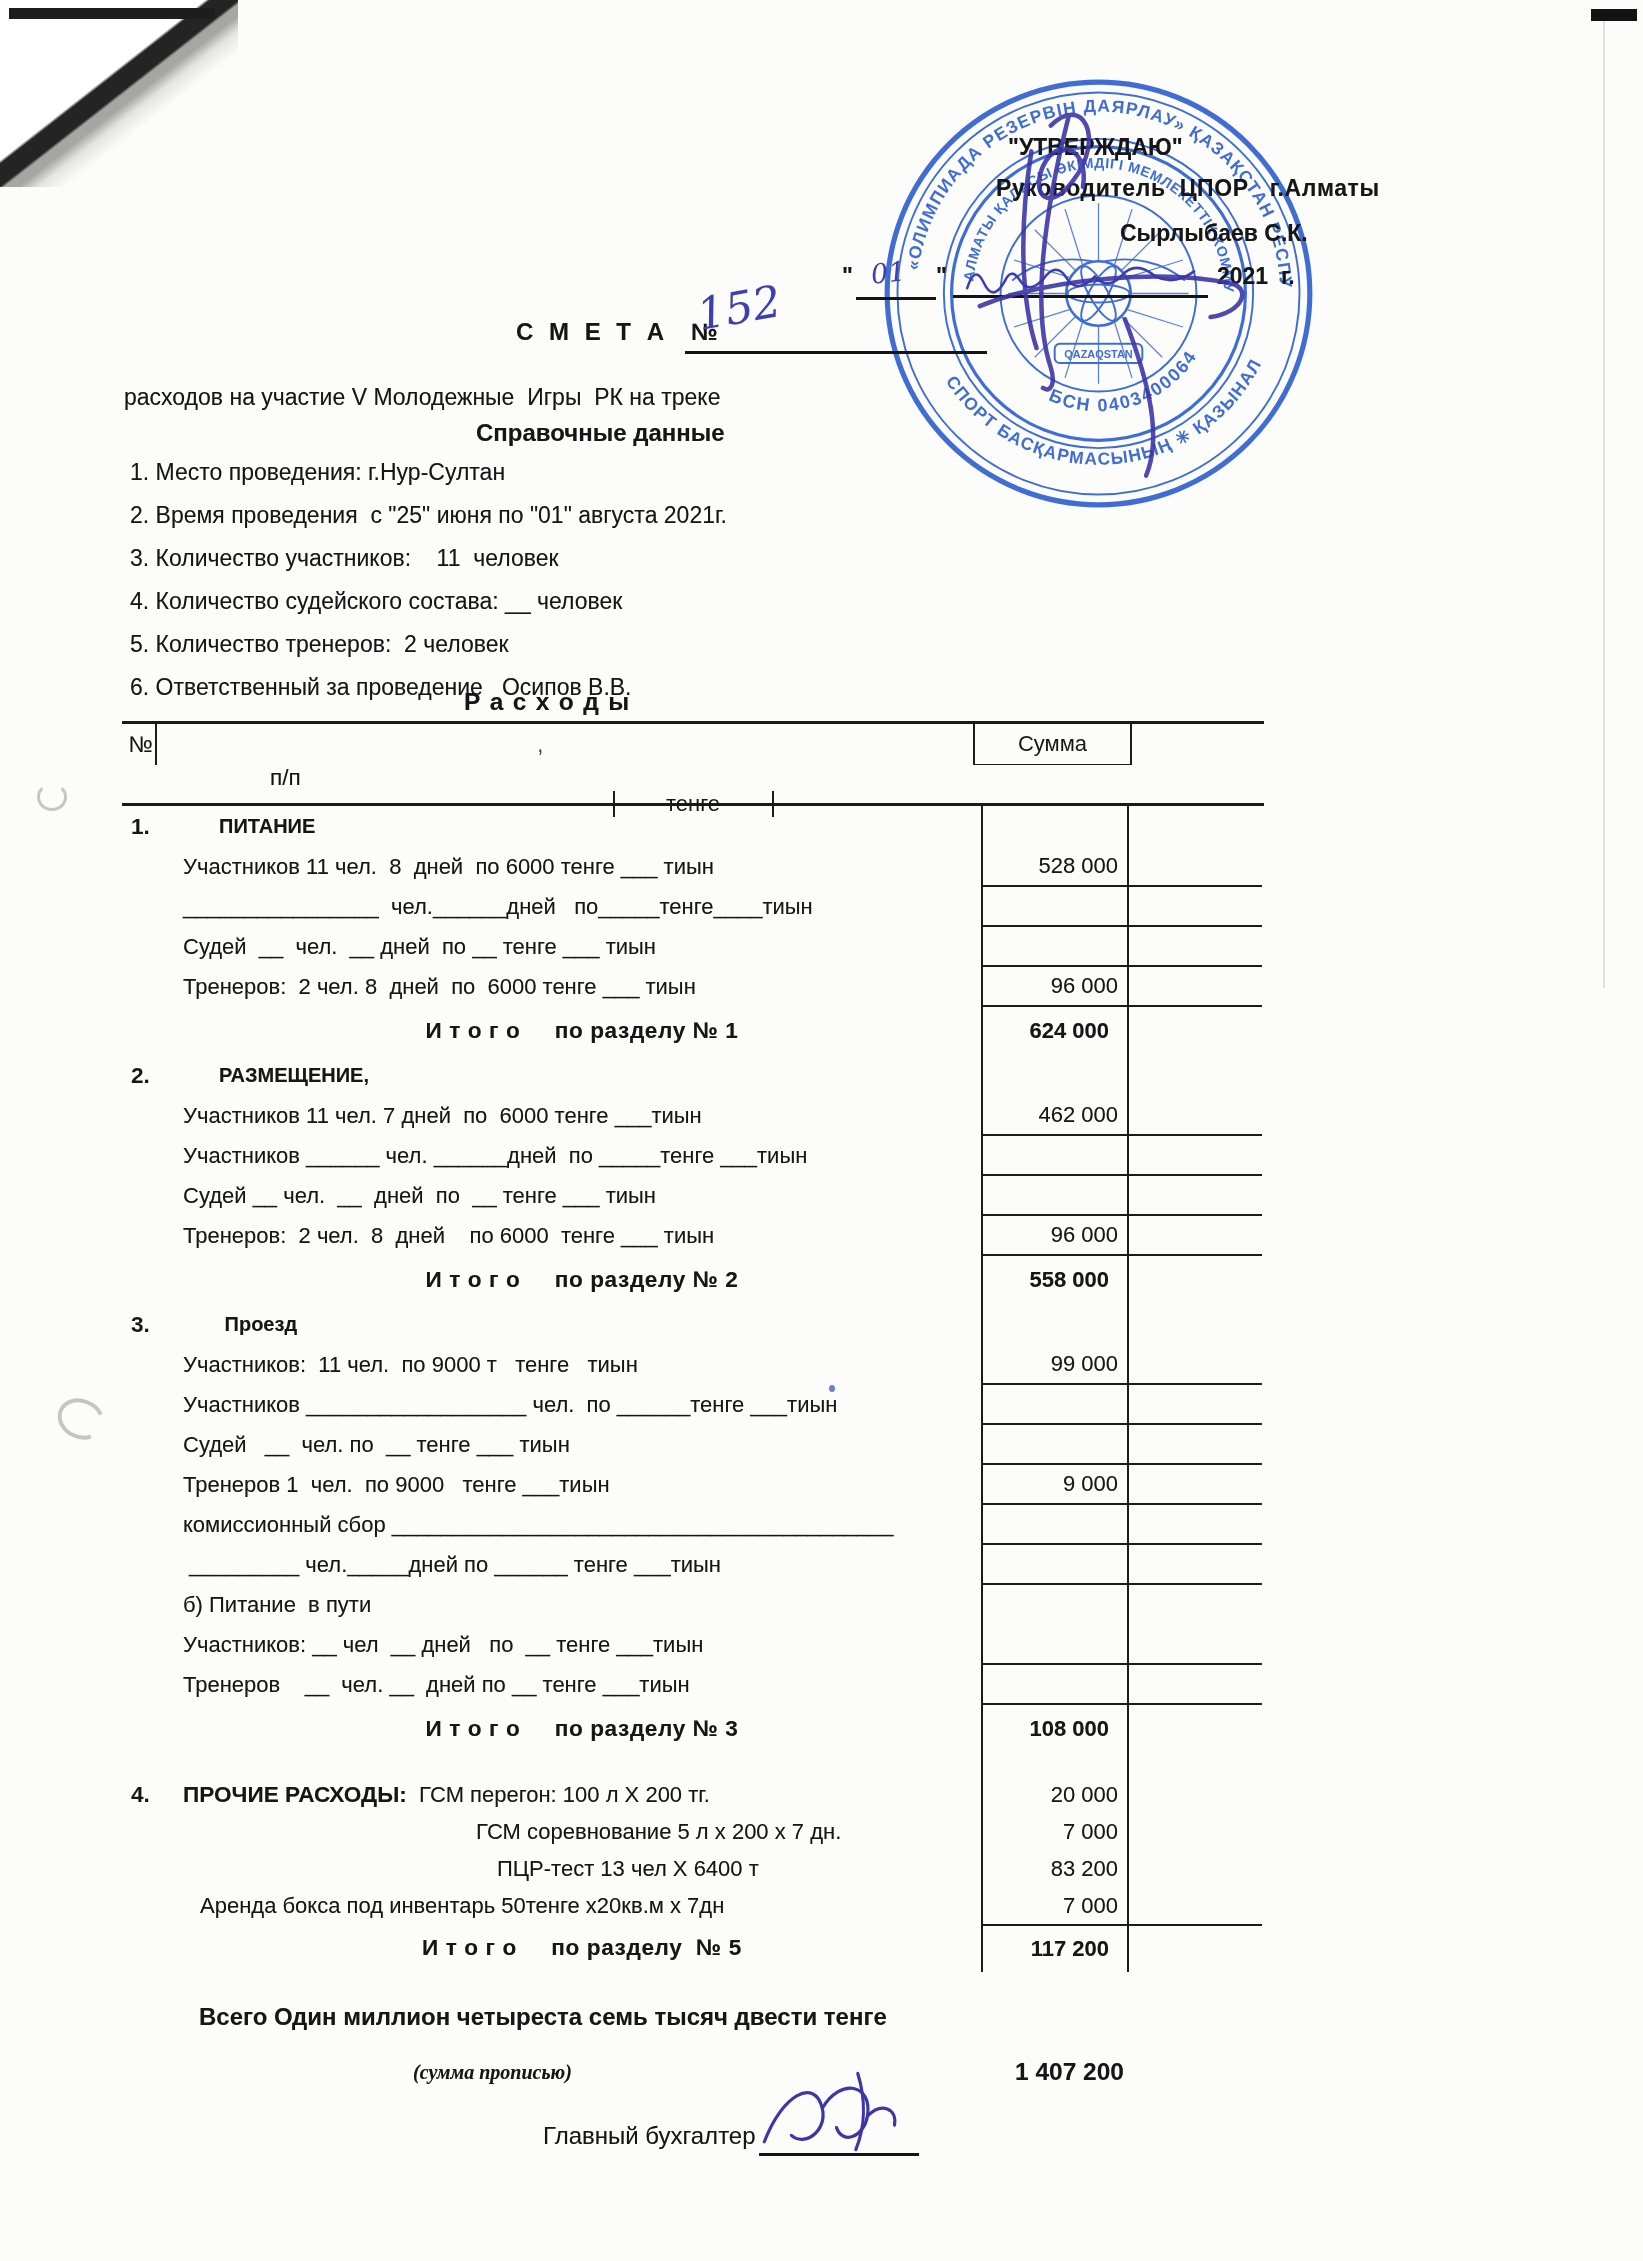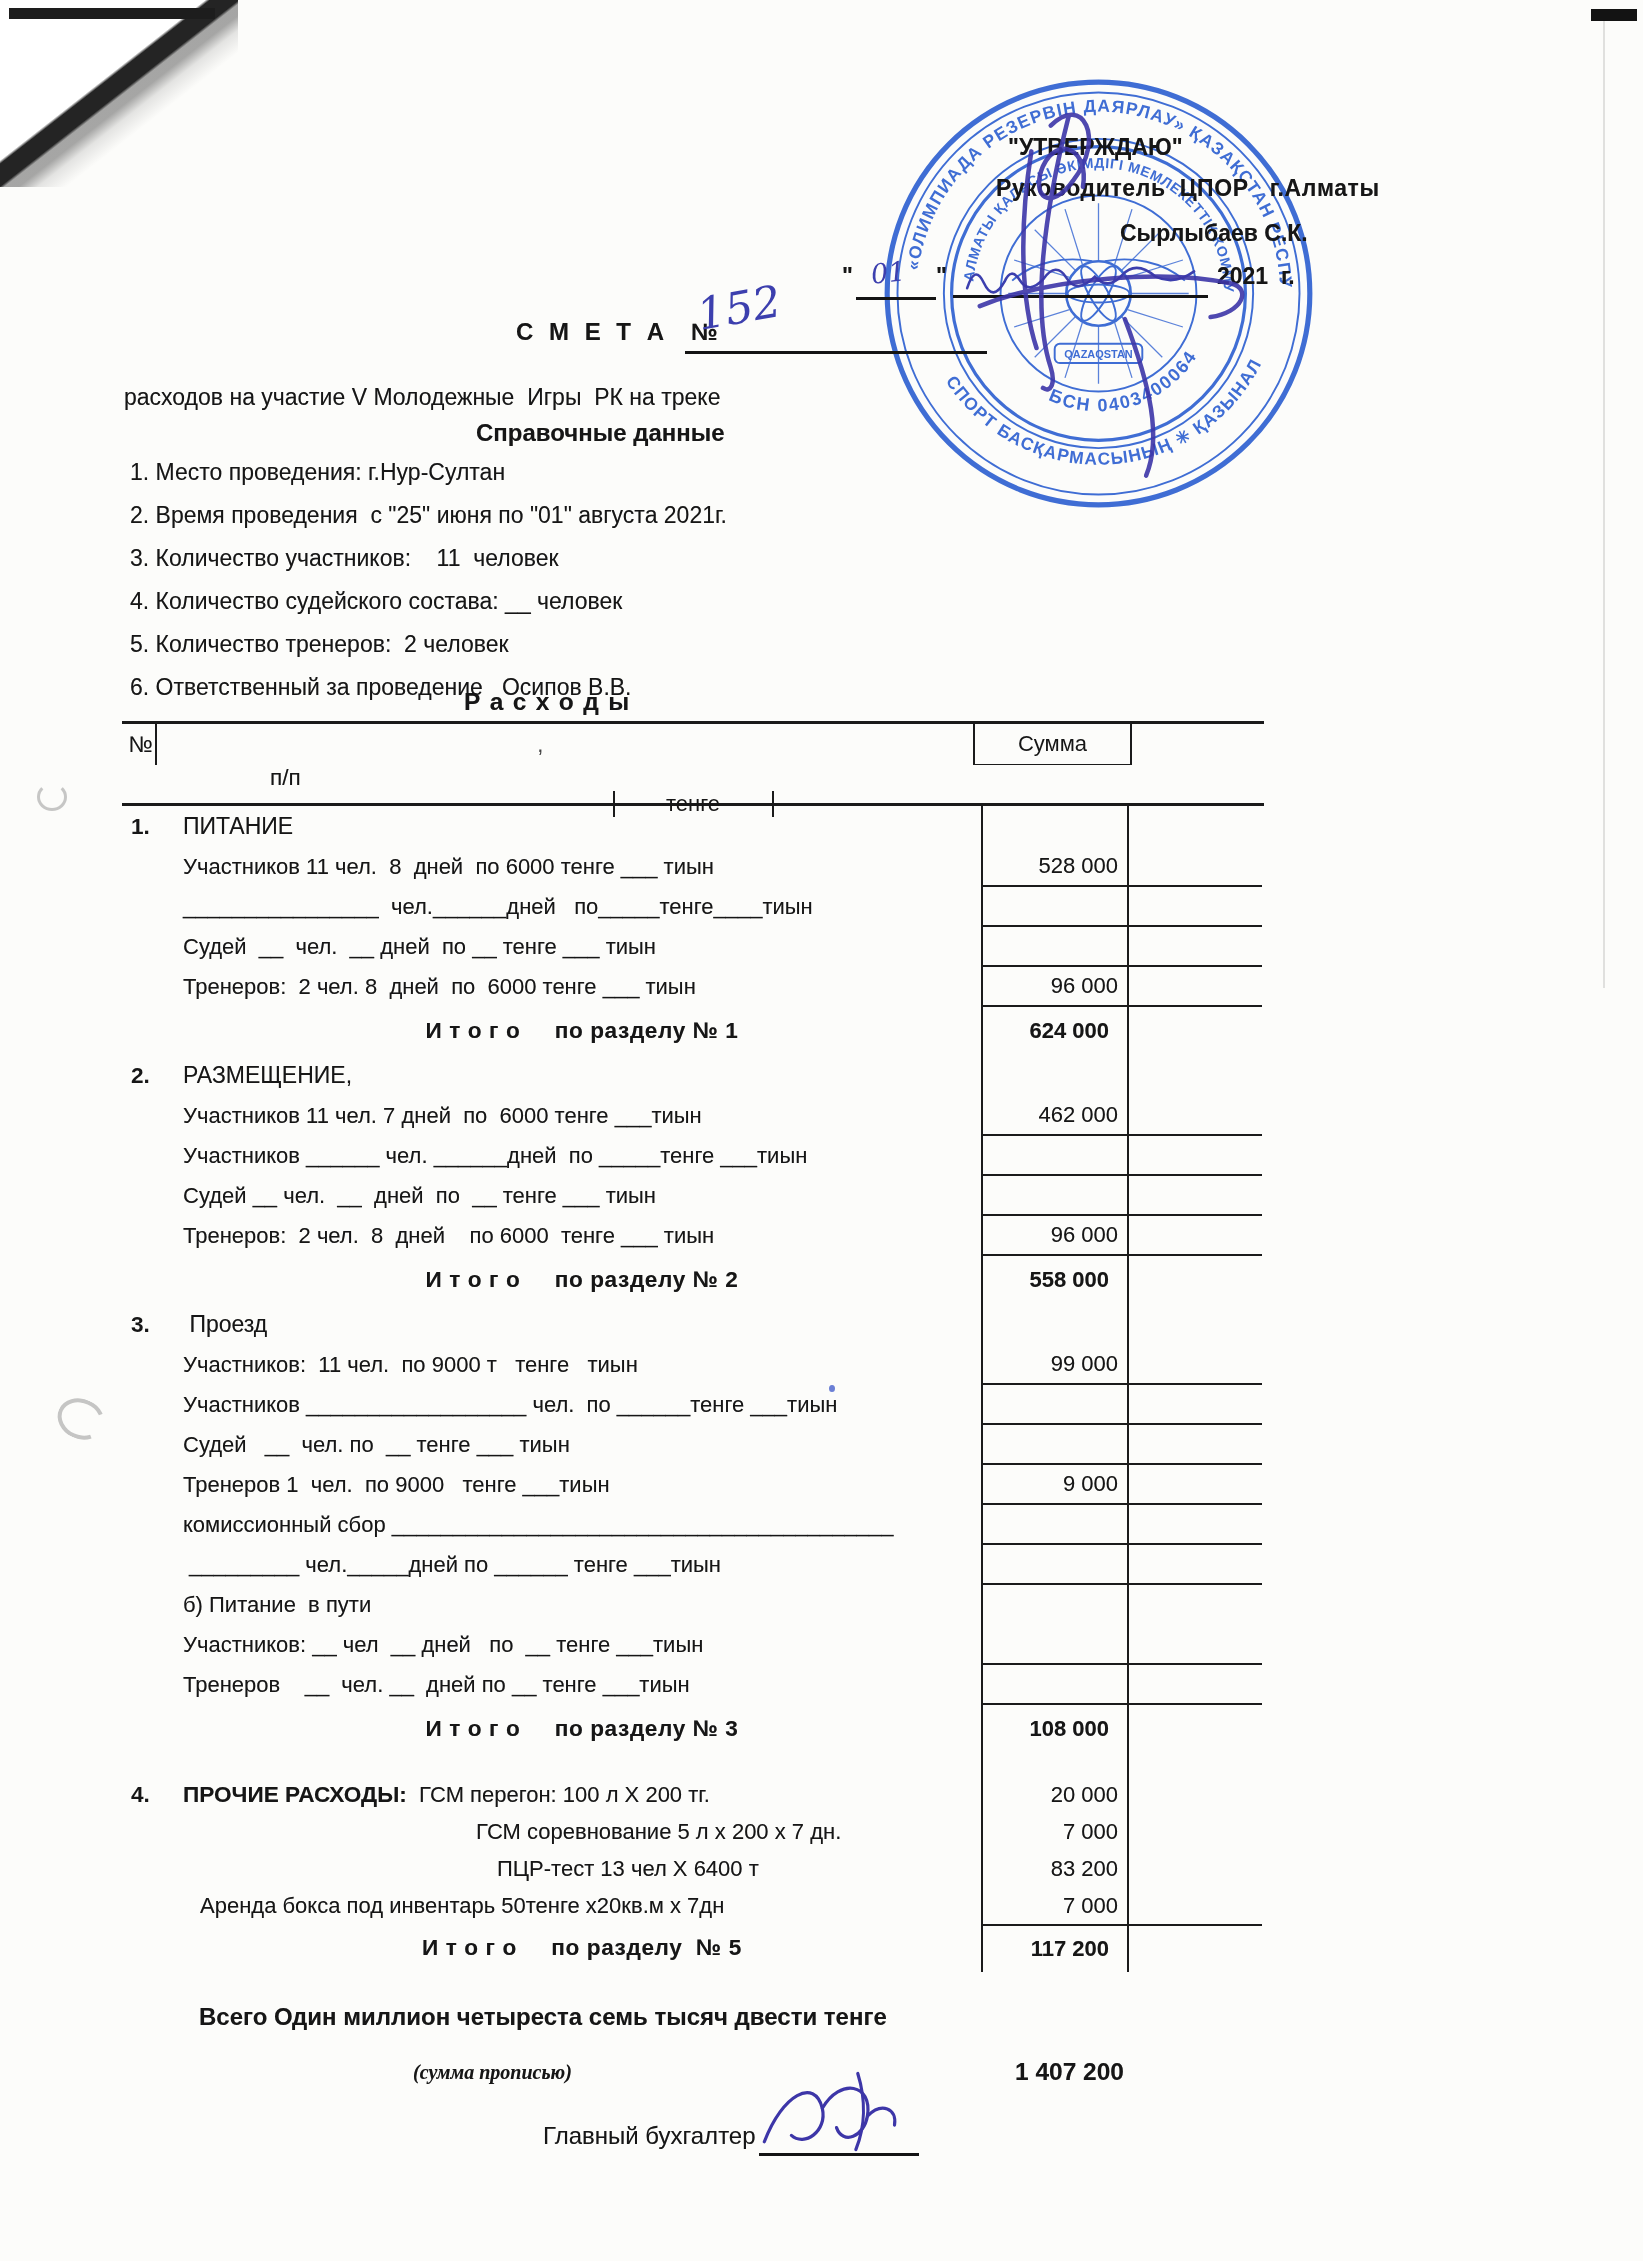--- a/index.html
+++ b/index.html
@@ -34,21 +34,21 @@
   .row{display:flex;height:40px;align-items:center;font-size:22px;}
   .row .cd{width:859px;height:100%;display:flex;align-items:center;}
   .row .num{flex:0 0 61px;padding-left:9px;font-weight:bold;font-size:22.6px;}
   .row .label{flex:1;white-space:pre;text-shadow:0 0 0.6px rgba(40,40,40,.38);}
   .row .cv{width:148px;height:100%;border-left:2.6px solid #1b1b1b;border-right:2.6px solid #1b1b1b;
            display:flex;align-items:center;justify-content:flex-end;padding-right:9px;
            text-shadow:0 0 0.6px rgba(40,40,40,.38);}
   .row .ce{width:133px;height:100%;}
   .row.line .cv,.row.line .ce{border-bottom:2.6px solid #1b1b1b;}
   .row.section{height:41px;}
-  .row.section .label{font-weight:normal;font-size:23px;}
+  .row.section .label{font-weight:bold;font-size:20px;margin-left:36px;}
   .row.total{height:48px;}
   .row.total .label{text-align:center;font-weight:bold;font-size:22.6px;letter-spacing:0.6px;}
   .row.total .cv{font-weight:bold;padding-right:18px;}
   .row.topline .cv,.row.topline .ce{border-top:2.6px solid #1b1b1b;}
   .row.spacer{height:23px;}
   .row.item4{height:37px;}
   .row.item4 b{font-size:22.6px;}
   .row.ind1 .label{padding-left:17px;}
   .row.ind2 .label{padding-left:293px;}
   .row.ind3 .label{padding-left:314px;}

